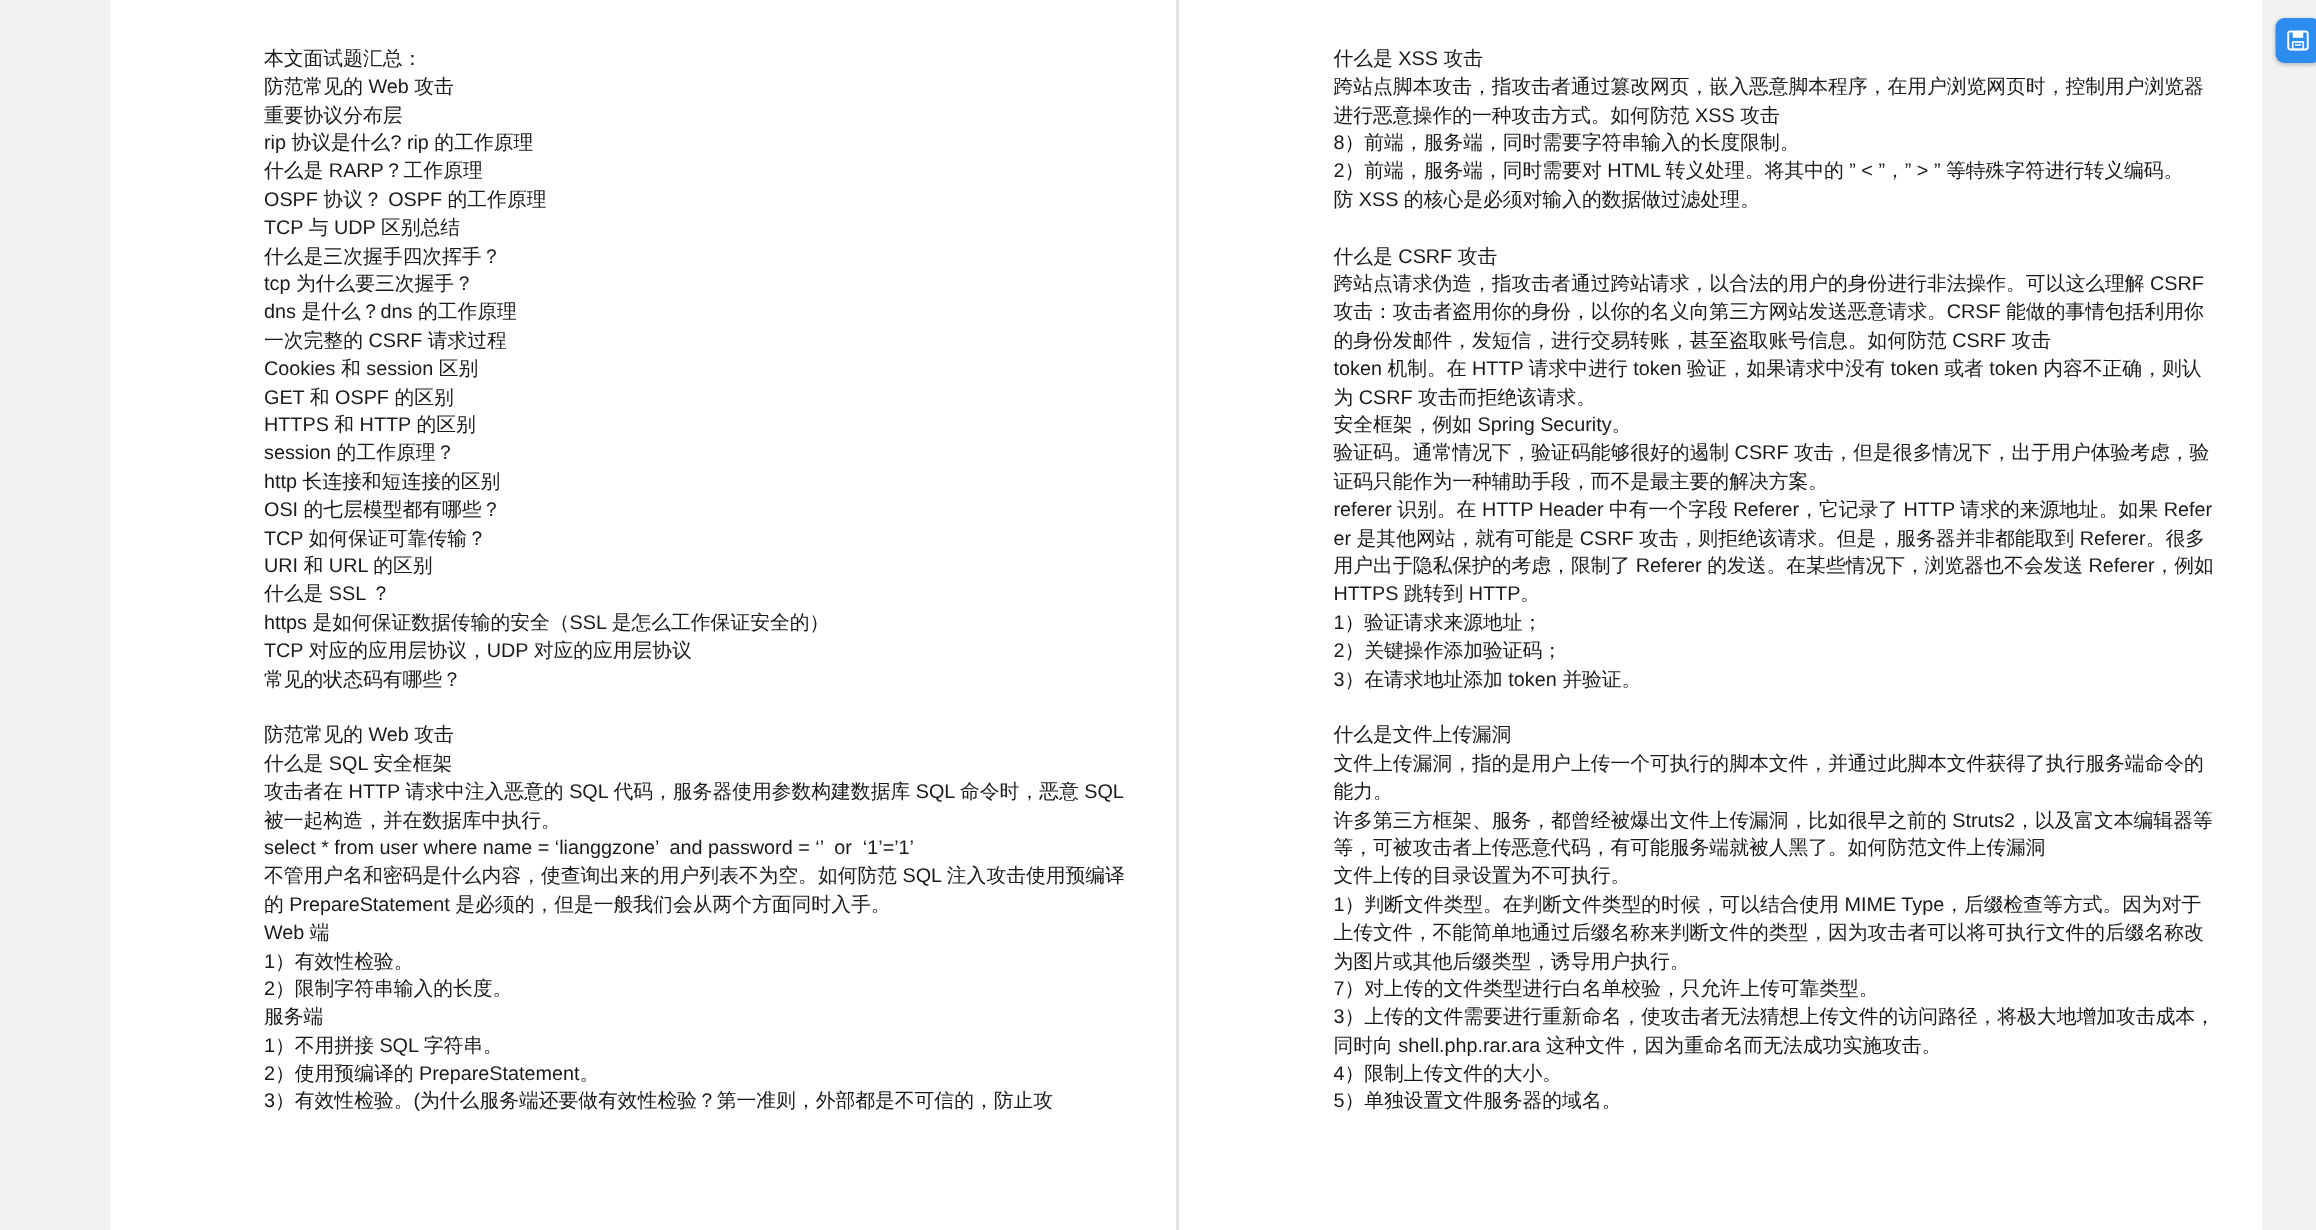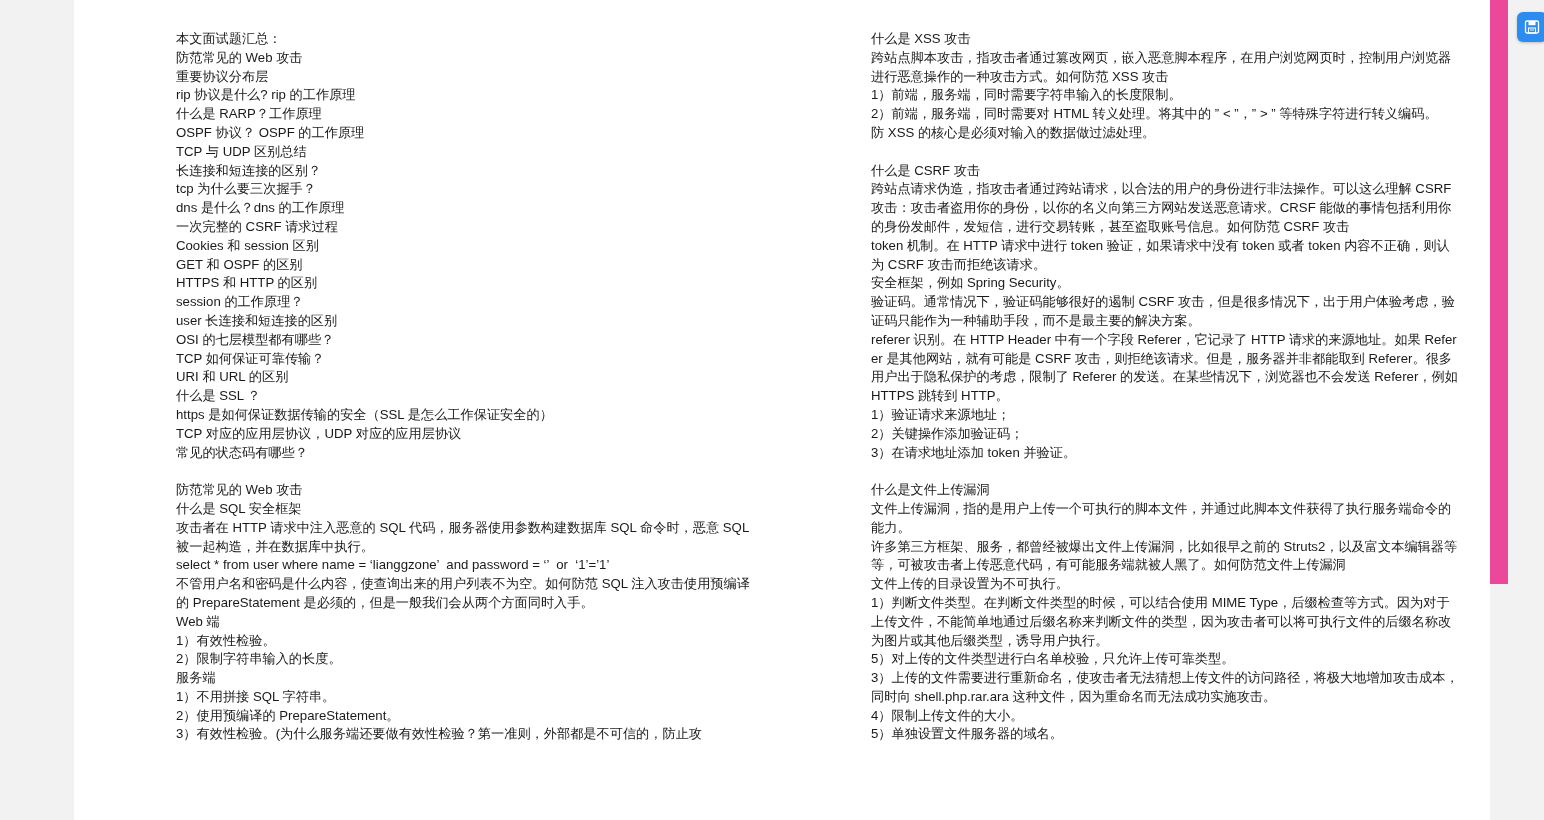--- a/index.html
+++ b/index.html
@@ -25,21 +25,21 @@
     background: #f2f2f2;
   }
   .doc-page {
     position: absolute;
     top: 0;
     background: #ffffff;
     height: 820px;
     box-sizing: border-box;
   }
   .page-left  { left: 62px;  width: 710px; }
-  .page-right { left: 756px; width: 722px; }
+  .page-right { left: 774px; width: 722px; }
   .gutter-mid {
     position: absolute;
     left: 772px; top: 0;
     width: 2px; height: 820px;
     background: #e3e3e3;
   }
   .gutter-right {
     position: absolute;
     left: 1496px; top: 0;
     width: 48px; height: 820px;
@@ -95,29 +95,29 @@
 
   <div class="doc-page page-left">
     <div class="col-body" id="left-col">
         <div class="line">本文面试题汇总：</div>
         <div class="line">防范常见的 Web 攻击</div>
         <div class="line">重要协议分布层</div>
         <div class="line">rip 协议是什么? rip 的工作原理</div>
         <div class="line">什么是 RARP？工作原理</div>
         <div class="line">OSPF 协议？ OSPF 的工作原理</div>
         <div class="line">TCP 与 UDP 区别总结</div>
-        <div class="line">长连接和短连接的区别？</div>
+        <div class="line">什么是三次握手四次挥手？</div>
         <div class="line">tcp 为什么要三次握手？</div>
         <div class="line">dns 是什么？dns 的工作原理</div>
         <div class="line">一次完整的 CSRF 请求过程</div>
         <div class="line">Cookies 和 session 区别</div>
         <div class="line">GET 和 OSPF 的区别</div>
         <div class="line">HTTPS 和 HTTP 的区别</div>
         <div class="line">session 的工作原理？</div>
-        <div class="line">user 长连接和短连接的区别</div>
+        <div class="line">http 长连接和短连接的区别</div>
         <div class="line">OSI 的七层模型都有哪些？</div>
         <div class="line">TCP 如何保证可靠传输？</div>
         <div class="line">URI 和 URL 的区别</div>
         <div class="line">什么是 SSL ？</div>
         <div class="line">https 是如何保证数据传输的安全（SSL 是怎么工作保证安全的）</div>
         <div class="line">TCP 对应的应用层协议，UDP 对应的应用层协议</div>
         <div class="line">常见的状态码有哪些？</div>
         <div class="spacer"></div>
         <div class="line">防范常见的 Web 攻击</div>
         <div class="line">什么是 SQL 安全框架</div>
@@ -133,40 +133,40 @@
         <div class="line">3）有效性检验。(为什么服务端还要做有效性检验？第一准则，外部都是不可信的，防止攻</div>
       </div>
   </div>
 
   <div class="gutter-mid"></div>
 
   <div class="doc-page page-right">
     <div class="col-body" id="right-col">
         <div class="line">什么是 XSS 攻击</div>
         <div class="line">跨站点脚本攻击，指攻击者通过篡改网页，嵌入恶意脚本程序，在用户浏览网页时，控制用户浏览器进行恶意操作的一种攻击方式。如何防范 XSS 攻击</div>
-        <div class="line">1）前端，服务端，同时需要字符串输入的长度限制。</div>
+        <div class="line">8）前端，服务端，同时需要字符串输入的长度限制。</div>
         <div class="line">2）前端，服务端，同时需要对 HTML 转义处理。将其中的 ” &lt; ”，” &gt; ” 等特殊字符进行转义编码。</div>
         <div class="line">防 XSS 的核心是必须对输入的数据做过滤处理。</div>
         <div class="spacer"></div>
         <div class="line">什么是 CSRF 攻击</div>
         <div class="line">跨站点请求伪造，指攻击者通过跨站请求，以合法的用户的身份进行非法操作。可以这么理解 CSRF 攻击：攻击者盗用你的身份，以你的名义向第三方网站发送恶意请求。CRSF 能做的事情包括利用你的身份发邮件，发短信，进行交易转账，甚至盗取账号信息。如何防范 CSRF 攻击</div>
         <div class="line">token 机制。在 HTTP 请求中进行 token 验证，如果请求中没有 token 或者 token 内容不正确，则认为 CSRF 攻击而拒绝该请求。</div>
         <div class="line">安全框架，例如 Spring Security。</div>
         <div class="line">验证码。通常情况下，验证码能够很好的遏制 CSRF 攻击，但是很多情况下，出于用户体验考虑，验证码只能作为一种辅助手段，而不是最主要的解决方案。</div>
         <div class="line">referer 识别。在 HTTP Header 中有一个字段 Referer，它记录了 HTTP 请求的来源地址。如果 Referer 是其他网站，就有可能是 CSRF 攻击，则拒绝该请求。但是，服务器并非都能取到 Referer。很多用户出于隐私保护的考虑，限制了 Referer 的发送。在某些情况下，浏览器也不会发送 Referer，例如 HTTPS 跳转到 HTTP。</div>
         <div class="line">1）验证请求来源地址；</div>
         <div class="line">2）关键操作添加验证码；</div>
         <div class="line">3）在请求地址添加 token 并验证。</div>
         <div class="spacer"></div>
         <div class="line">什么是文件上传漏洞</div>
         <div class="line">文件上传漏洞，指的是用户上传一个可执行的脚本文件，并通过此脚本文件获得了执行服务端命令的能力。</div>
         <div class="line">许多第三方框架、服务，都曾经被爆出文件上传漏洞，比如很早之前的 Struts2，以及富文本编辑器等等，可被攻击者上传恶意代码，有可能服务端就被人黑了。如何防范文件上传漏洞</div>
         <div class="line">文件上传的目录设置为不可执行。</div>
         <div class="line">1）判断文件类型。在判断文件类型的时候，可以结合使用 MIME Type，后缀检查等方式。因为对于上传文件，不能简单地通过后缀名称来判断文件的类型，因为攻击者可以将可执行文件的后缀名称改为图片或其他后缀类型，诱导用户执行。</div>
-        <div class="line">5）对上传的文件类型进行白名单校验，只允许上传可靠类型。</div>
+        <div class="line">7）对上传的文件类型进行白名单校验，只允许上传可靠类型。</div>
         <div class="line">3）上传的文件需要进行重新命名，使攻击者无法猜想上传文件的访问路径，将极大地增加攻击成本，同时向 shell.php.rar.ara 这种文件，因为重命名而无法成功实施攻击。</div>
         <div class="line">4）限制上传文件的大小。</div>
         <div class="line">5）单独设置文件服务器的域名。</div>
       </div>
   </div>
 
   <div class="gutter-right"></div>
 
   <div class="scroll-track"></div>
 

